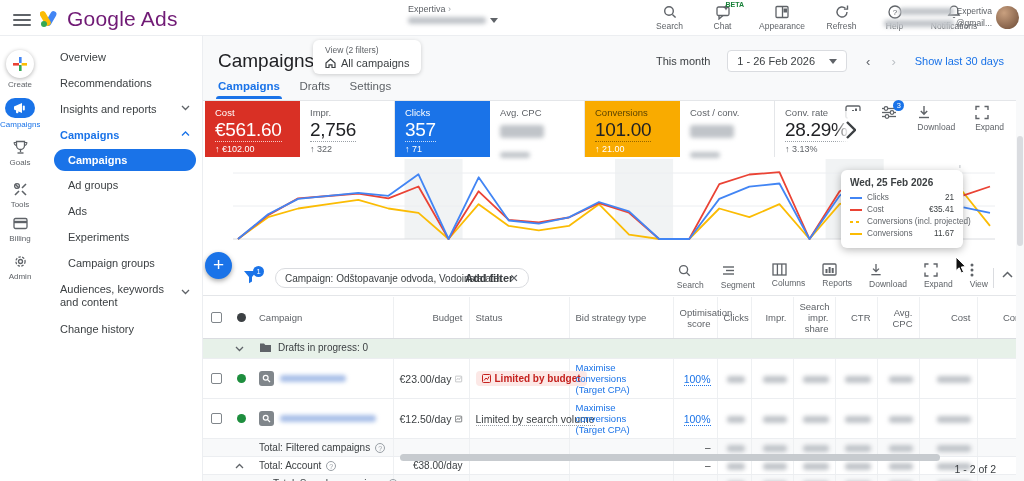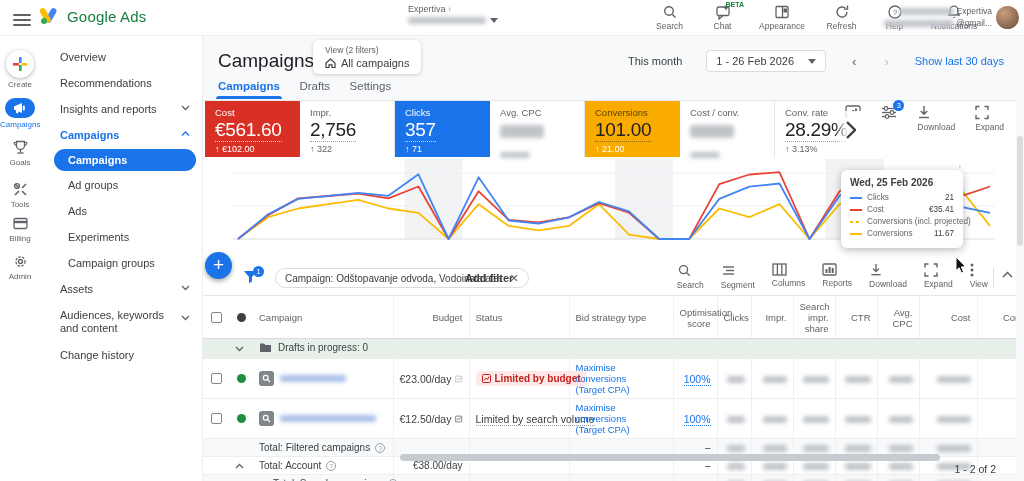--- a/index.html
+++ b/index.html
@@ -4,21 +4,21 @@
 <style>
   *{box-sizing:border-box;margin:0;padding:0}
   html,body{background:#fff}
   body{font-family:"Liberation Sans","DejaVu Sans",sans-serif;color:#3c4043}
   .screen{position:relative;width:1024px;height:481px;background:#fff;overflow:hidden}
   
   .topbar{position:absolute;inset:0 0 auto 0;height:36px;background:#fff;border-bottom:1px solid #eceef1;z-index:30}
   .menu-btn{position:absolute;left:13px;top:11px;width:18px;height:14px;cursor:pointer}
   .menu-btn span{display:block;height:2px;background:#5f6368;margin:3px 0;border-radius:1px}
   .logo{position:absolute;left:40px;top:7px;display:flex;align-items:center;gap:7px}
-  .logo-name{font-size:15px;color:#15803d;letter-spacing:.2px}
+  .logo-name{font-size:21px;color:#701a75;letter-spacing:.2px}
   .crumb{position:absolute;left:408px;top:4px;font-size:9px;color:#5f6368}
   .crumb .sub{margin-top:3px;display:flex;align-items:center;gap:4px}
   .tb-actions{position:absolute;left:646px;top:4px;display:flex;gap:6px}
   .tb-item{width:47px;text-align:center;color:#5f6368;cursor:pointer;position:relative}
   .tb-item.wide{width:60px}
   .tb-item svg{display:block;margin:0 auto}
   .tb-label{font-size:8.5px;margin-top:1px;white-space:nowrap}
   .beta{position:absolute;top:-3px;right:2px;font-size:7px;color:#188038;font-weight:bold}
   .tb-account{position:absolute;right:32px;top:5px;text-align:right;font-size:8.5px;color:#5f6368;line-height:12px}
   .avatar{position:absolute;right:5px;top:6px;width:23px;height:23px;border-radius:50%;background:radial-gradient(circle at 35% 30%,#c9a07f,#6b4a36);cursor:pointer}
@@ -40,21 +40,21 @@
   .nav-sub{padding-left:28px}
   .nav-sub.selected{background:#1a73e8;color:#fff;border-radius:11px;margin:1px 6px 1px 14px;padding:5px 10px 5px 14px;font-weight:bold}
   .nav-item.wrap{white-space:normal;line-height:13px;padding-right:28px}
   
   .main{position:absolute;left:203px;top:36px;right:8px;bottom:0;background:#f8f9fa}
   .page-head{position:absolute;left:0;top:0;right:0;height:62px}
   .page-title{position:absolute;left:15px;top:14px;font-size:19px;color:#202124}
   .view-chip{position:absolute;left:110px;top:4px;background:#fff;border-radius:6px;box-shadow:0 1px 4px rgba(0,0,0,.18);padding:5px 12px;cursor:pointer}
   .view-chip .l1{font-size:8.5px;color:#5f6368}
   .view-chip .l2{font-size:11px;color:#3c4043;display:flex;align-items:center;gap:5px;margin-top:2px}
-  .date-zone{position:absolute;right:12px;top:14px;display:flex;align-items:center;gap:24px;font-size:11px}
+  .date-zone{position:absolute;right:12px;top:14px;display:flex;align-items:center;gap:17px;font-size:11px}
   .date-box{border:1px solid #dadce0;border-radius:4px;background:#fff;padding:4px 9px;display:flex;align-items:center;gap:14px;cursor:pointer}
   .nav-arrow{font-size:13px;color:#5f6368;cursor:pointer;padding:0 2px}
   .nav-arrow.dim{color:#bdc1c6}
   .link{color:#1a73e8;cursor:pointer}
   .tabs{position:absolute;left:0;top:40px;right:16px;height:24px;border-bottom:1px solid transparent}
   .tab{display:inline-block;margin-left:15px;font-size:11.5px;color:#5f6368;padding-bottom:7px;cursor:pointer;position:relative}
   .tab.active{color:#1a73e8;font-weight:bold}
   .tab.active:after{content:"";position:absolute;left:-2px;right:-2px;bottom:0;height:3px;background:#1a73e8;border-radius:3px 3px 0 0}
   
   .summary{position:absolute;left:0;top:64px;right:0;height:194px;background:#fff;border-top:1px solid #e4e6e9;border-bottom:1px solid #e4e6e9}
@@ -287,25 +287,20 @@
     <div class="nav-item section-active"><span>Campaigns</span>
       <svg class="chev" width="9" height="6" viewBox="0 0 9 6">
           <path d="M1 4.5 L4.5 1 L8 4.5" fill="none" stroke="#1a73e8" stroke-width="1.3"></path>
         </svg>
     </div>
     <div class="nav-item nav-sub selected">Campaigns</div>
     <div class="nav-item nav-sub">Ad groups</div>
     <div class="nav-item nav-sub">Ads</div>
     <div class="nav-item nav-sub">Experiments</div>
     <div class="nav-item nav-sub">Campaign groups</div>
-    <div class="nav-item"><span>Assets</span>
-      <svg class="chev" width="9" height="6" viewBox="0 0 9 6">
-          <path d="M1 1 L4.5 4.5 L8 1" fill="none" stroke="#5f6368" stroke-width="1.3"></path>
-        </svg>
-    </div>
     <div class="nav-item wrap"><span>Audiences, keywords and content</span>
       <svg class="chev" width="9" height="6" viewBox="0 0 9 6" style="top:13px">
           <path d="M1 1 L4.5 4.5 L8 1" fill="none" stroke="#5f6368" stroke-width="1.3"></path>
         </svg>
     </div>
     <div class="nav-item">Change history</div>
   </nav>
 
   <main class="main">
 

